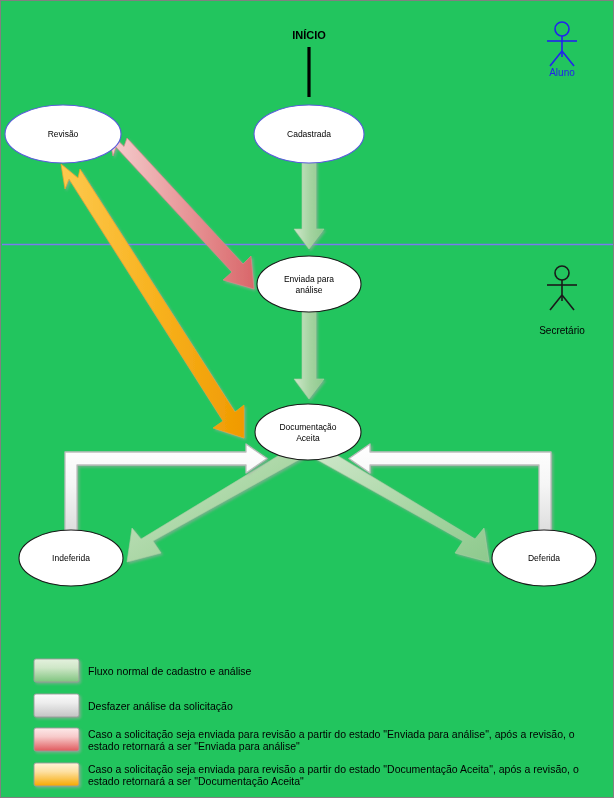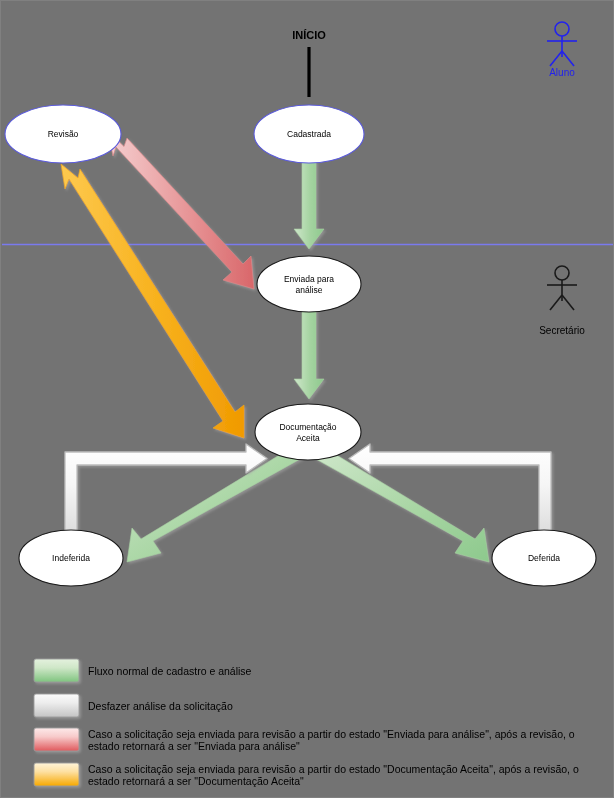--- a/index.html
+++ b/index.html
@@ -7,21 +7,21 @@
     padding: 0;
     background: #ffffff;
   }
   body {
     font-family: "Liberation Sans", sans-serif;
   }
   #canvas {
     position: relative;
     width: 614px;
     height: 798px;
-    background: #737373;
+    background: #22c55e;
     border: 1px solid #808080;
     box-sizing: border-box;
     overflow: hidden;
   }
   #diagram-svg {
     position: absolute;
     left: 0;
     top: 0;
     width: 614px;
     height: 798px;

